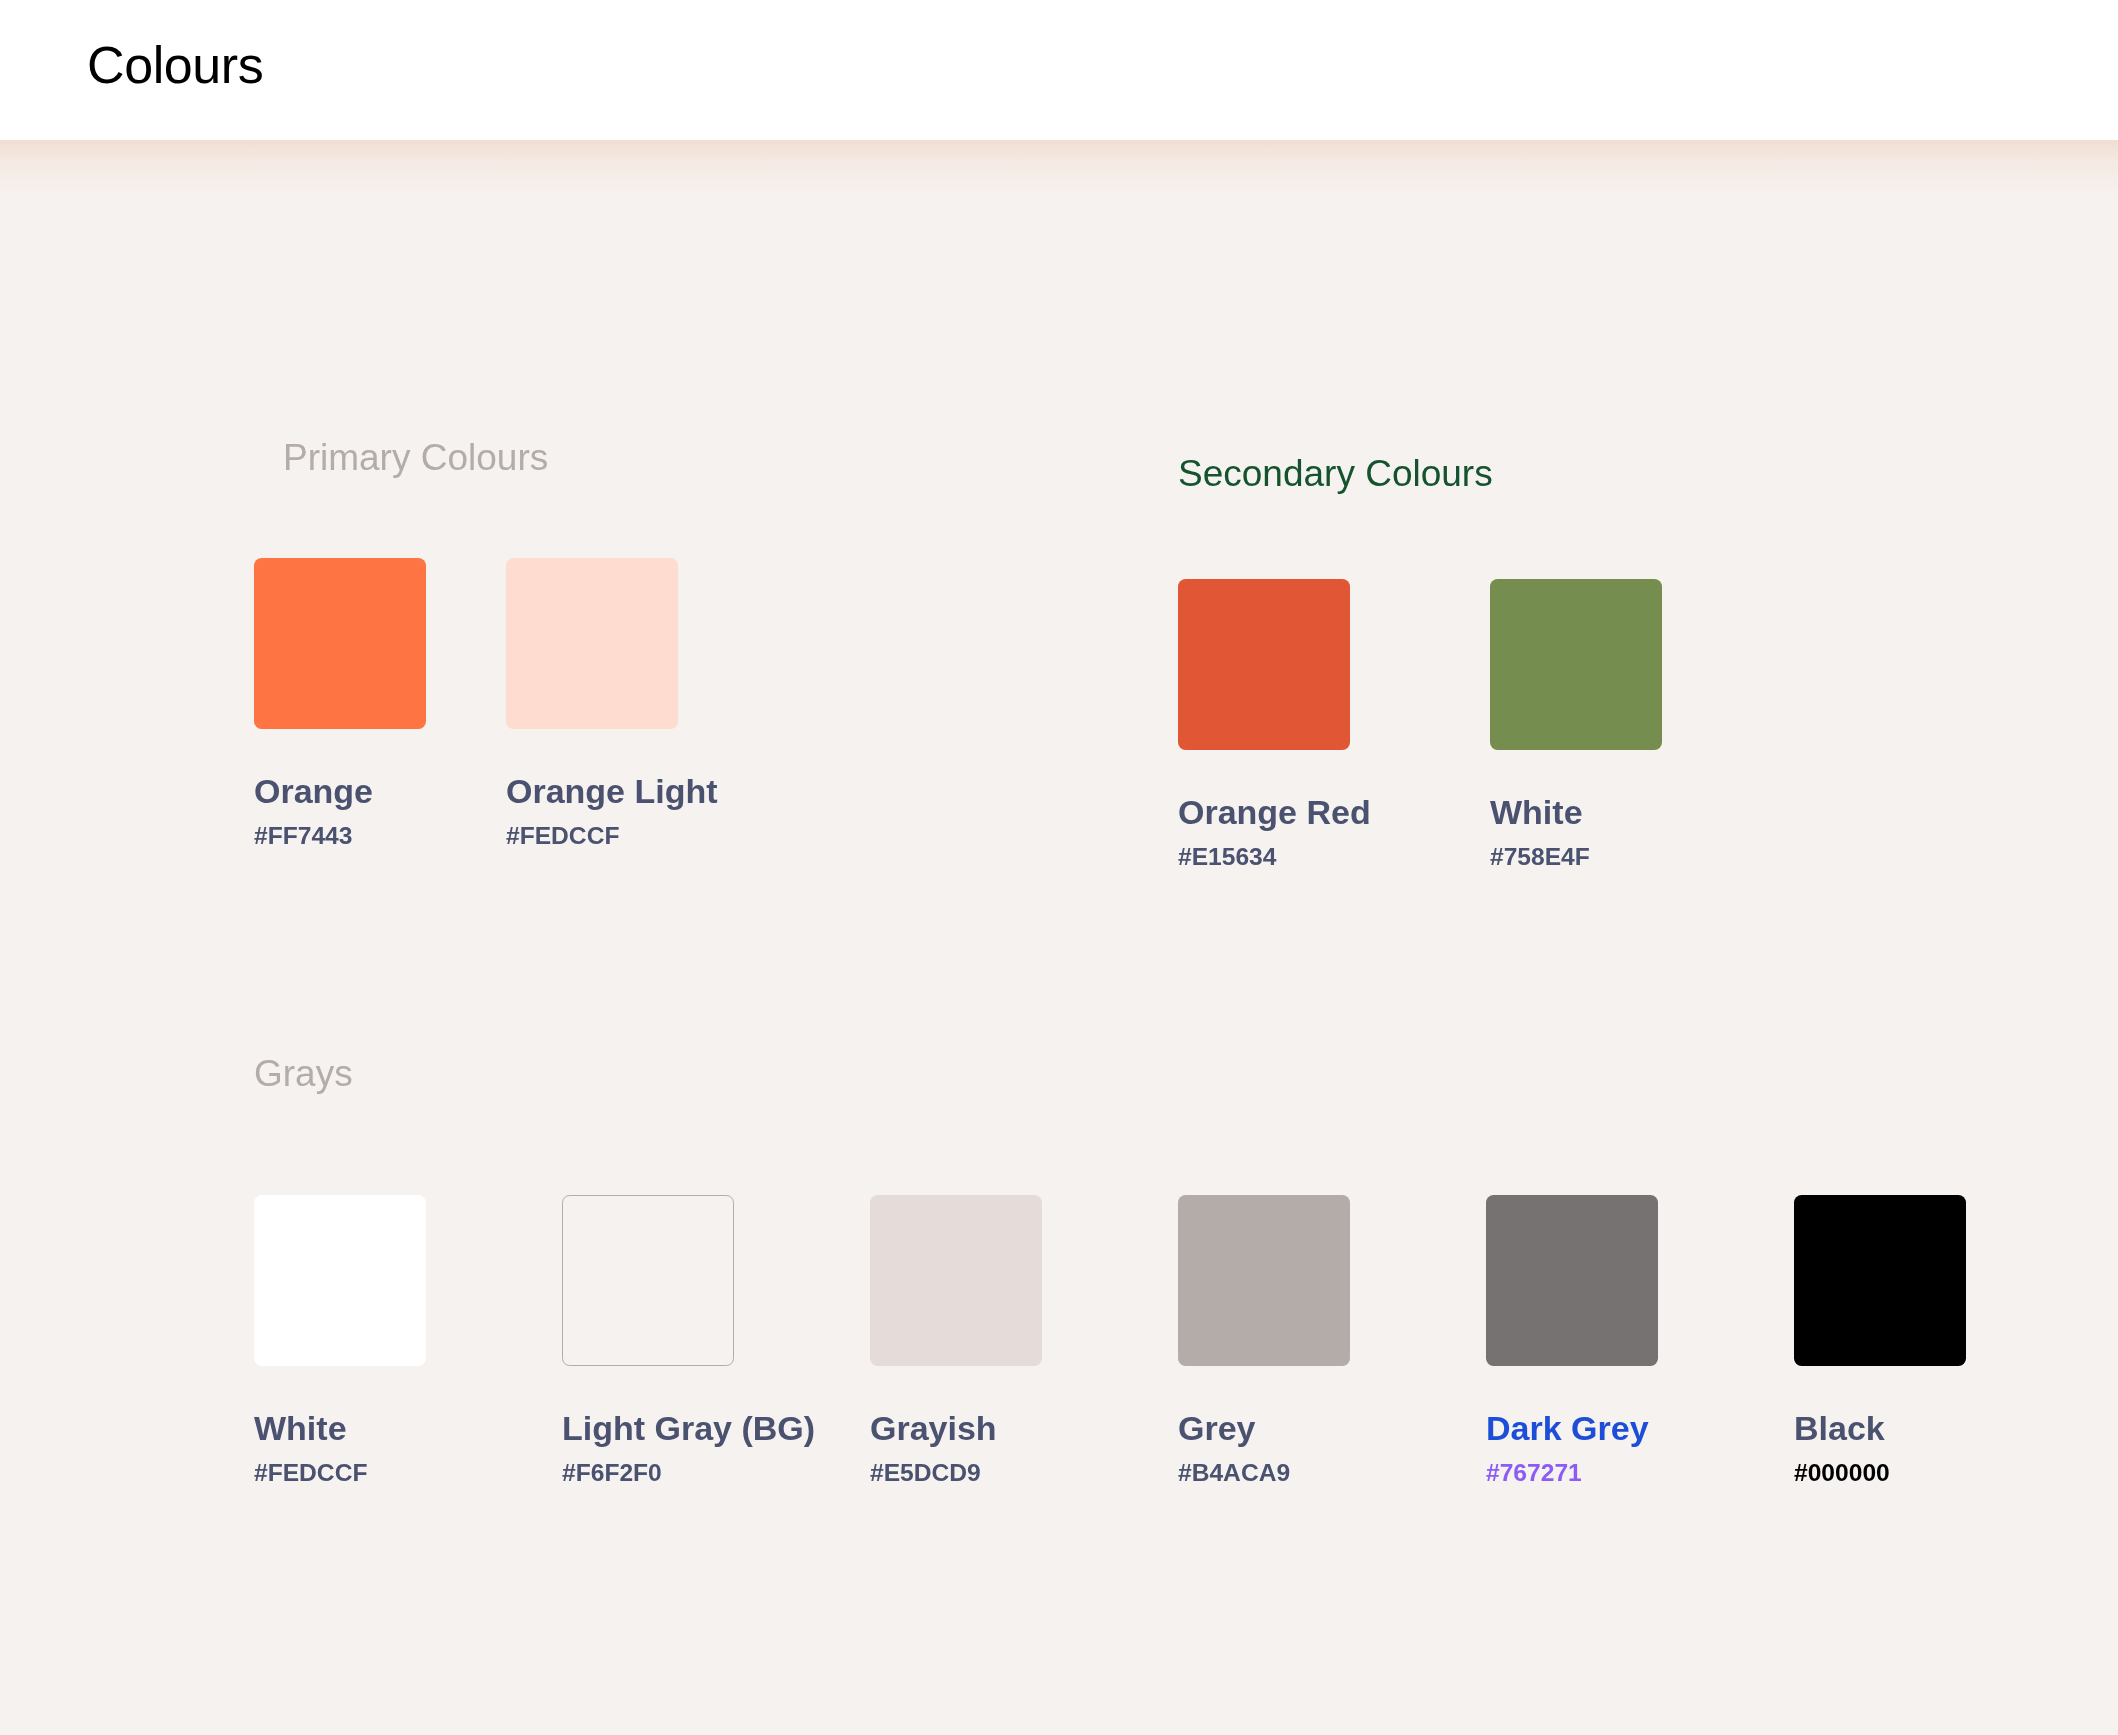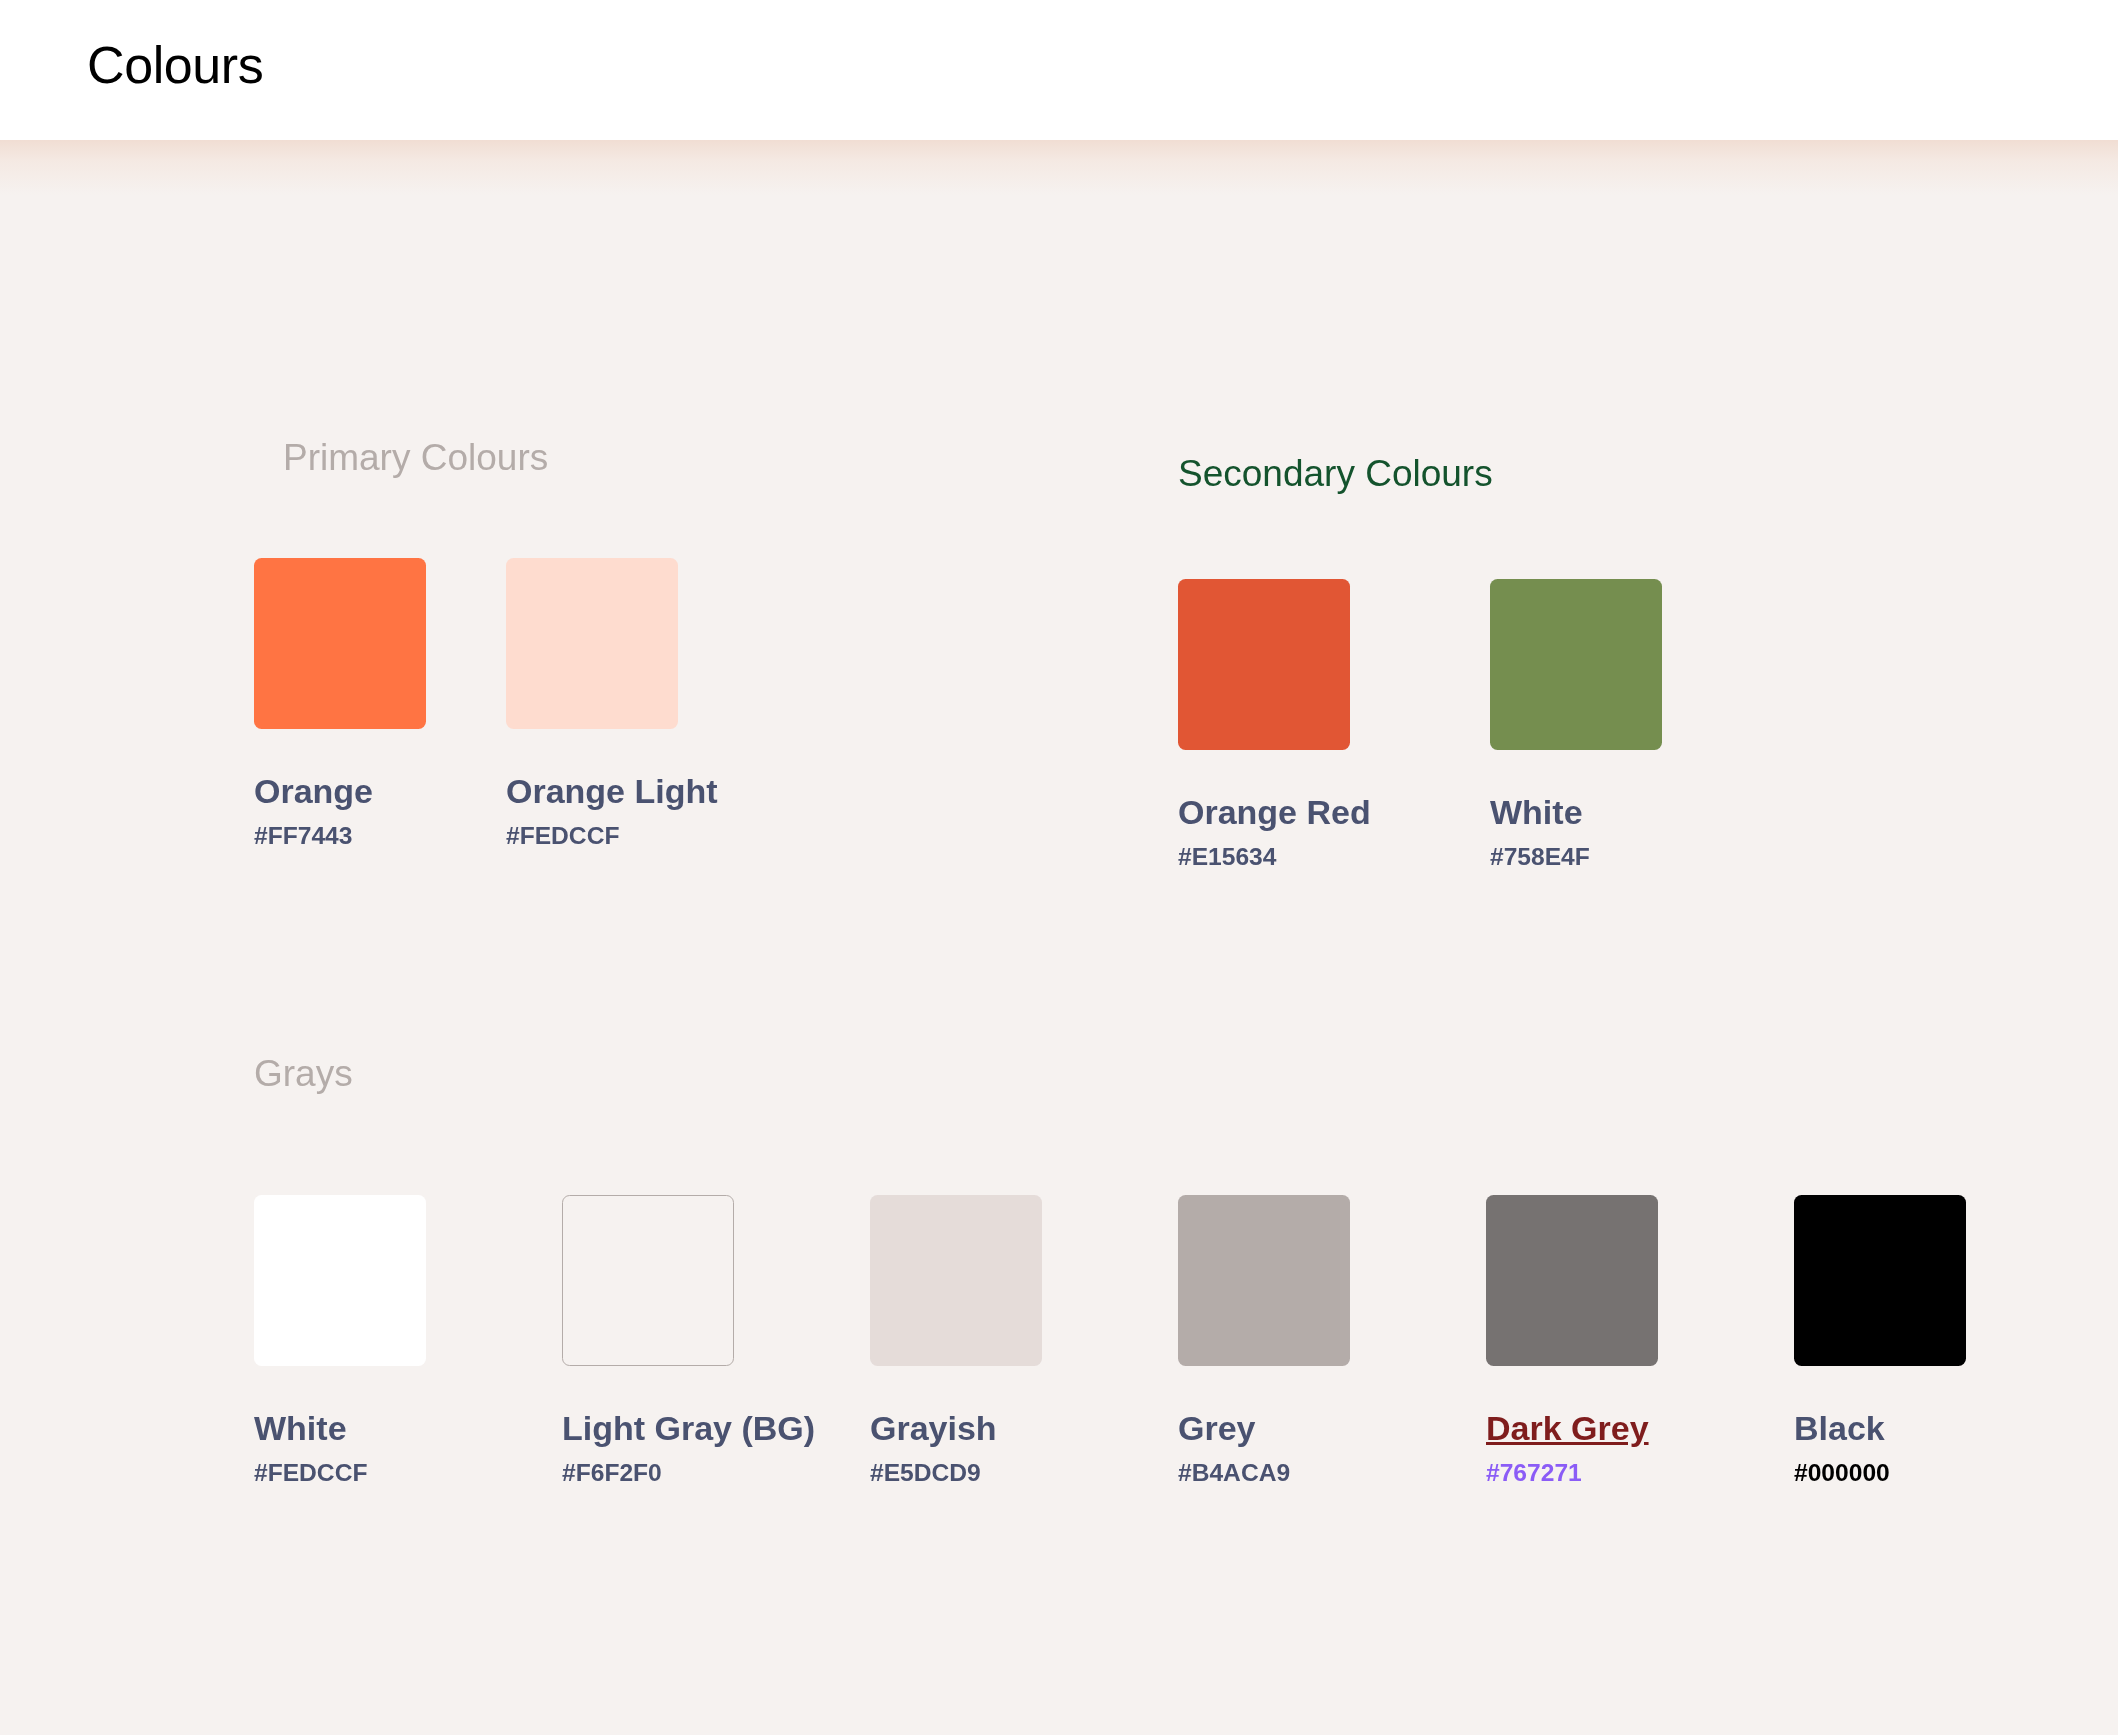--- a/index.html
+++ b/index.html
@@ -188,21 +188,21 @@
           <div class="swatch-name" style="color: rgb(74, 82, 112);">Grayish</div>
           <div class="swatch-hex" style="color: rgb(74, 82, 112);">#E5DCD9</div>
         </div>
         <div class="swatch-item">
           <div class="swatch-chip" style="background: rgb(180, 172, 169);"></div>
           <div class="swatch-name" style="color: rgb(74, 82, 112);">Grey</div>
           <div class="swatch-hex" style="color: rgb(74, 82, 112);">#B4ACA9</div>
         </div>
         <div class="swatch-item">
           <div class="swatch-chip" style="background: rgb(118, 114, 113);"></div>
-          <div class="swatch-name" style="color: #7f1d1d; text-decoration: underline;">Dark Grey</div>
+          <div class="swatch-name" style="color: #1d4ed8;">Dark Grey</div>
           <div class="swatch-hex" style="color: #8b5cf6;">#767271</div>
         </div>
         <div class="swatch-item">
           <div class="swatch-chip" style="background: rgb(0, 0, 0);"></div>
           <div class="swatch-name" style="color: rgb(74, 82, 112);">Black</div>
           <div class="swatch-hex" style="color: #000000;">#000000</div>
         </div>
       </div>
 
   </div>

